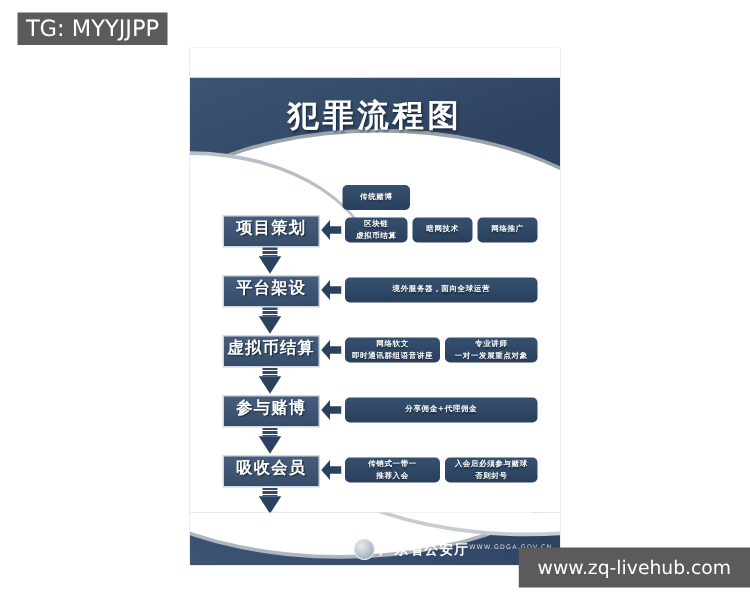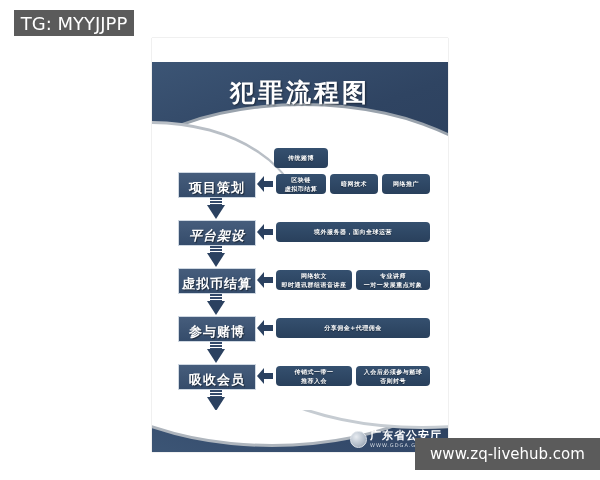--- a/index.html
+++ b/index.html
@@ -44,32 +44,32 @@
     box-shadow:0 3px 0 0 #c6ccd2;
   }
   .logo{
     position:absolute;right:6px;bottom:4px;display:flex;align-items:center;gap:3px;
   }
   .logo-badge{
     width:15px;height:15px;border-radius:50%;
     background:radial-gradient(circle at 35% 32%,#e8ecf1 0%,#b6c0cc 55%,#8894a5 100%);
     border:1px solid #dfe4ea;flex:0 0 auto;
   }
-  .logo-txt{display:flex;flex-direction:column;line-height:1;}
+  .logo-txt{display:flex;line-height:1;}
   .logo-name{color:#ffffff;font-size:11px;font-weight:bold;letter-spacing:1px;}
   .logo-url{color:#d7dde4;font-size:5px;letter-spacing:1px;margin-top:2px;}
   
   .flow{position:absolute;left:0;top:100px;width:100%;height:300px;}
   .row{position:absolute;left:0;width:100%;height:30px;}
   .lbox{
     position:absolute;left:26px;width:76px;height:24px;
     background:linear-gradient(180deg,#465d7c 0%,#354c6b 100%);
     border:1px solid #cfd8e2;
     color:#ffffff;font-size:13px;font-weight:bold;letter-spacing:1px;
-    display:flex;align-items:flex-end;justify-content:center;
+    display:flex;align-items:flex-start;justify-content:center;
     text-shadow:1px 1px 1px rgba(0,0,0,.5);
   }
   .rbox{
     position:absolute;background:linear-gradient(180deg,#35506f 0%,#29405c 100%);
     border-radius:4px;color:#ffffff;font-size:6px;font-weight:bold;
     display:flex;flex-direction:column;align-items:center;justify-content:center;
     text-align:center;line-height:1.55;letter-spacing:.5px;height:20px;
     text-shadow:0 1px 1px rgba(0,0,0,.4);
   }
   
@@ -149,21 +149,21 @@
       <div class="rbox" style="left:230px;top:2px;width:48px;">
         <span>网络推广</span>
       </div>
     </div>
     <div class="darrow" style="left:55px;top:60px;">
       <div class="tail"></div>
         <div class="head"></div>
     </div>
 
     <div class="row" style="top:82px;">
-      <div class="lbox" style="top:0;font-style:italic;">
+      <div class="lbox" style="top:0;">
         <span>平台架设</span>
       </div>
       <div class="larrow" style="left:105px;top:4px;"></div>
       <div class="rbox" style="left:124px;top:2px;width:154px;">
         <span>境外服务器，面向全球运营</span>
       </div>
     </div>
     <div class="darrow" style="left:55px;top:108px;">
       <div class="tail"></div>
         <div class="head"></div>

